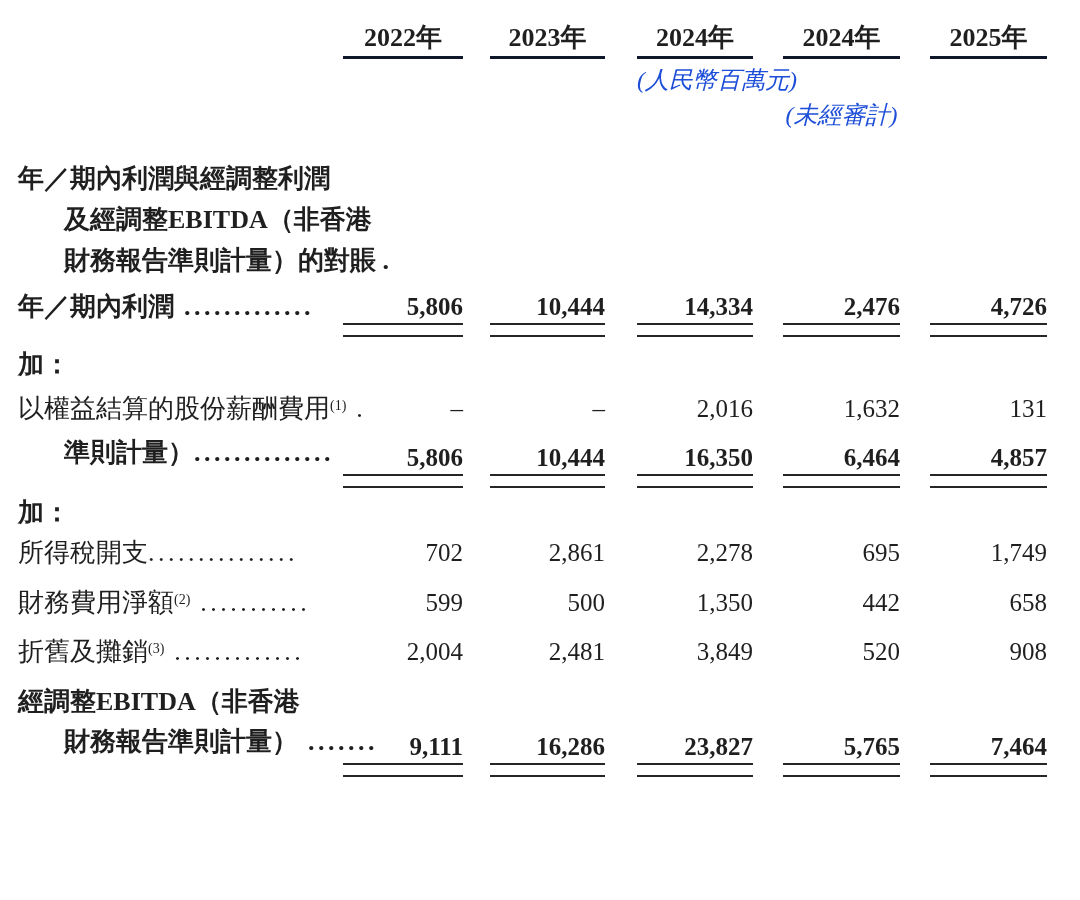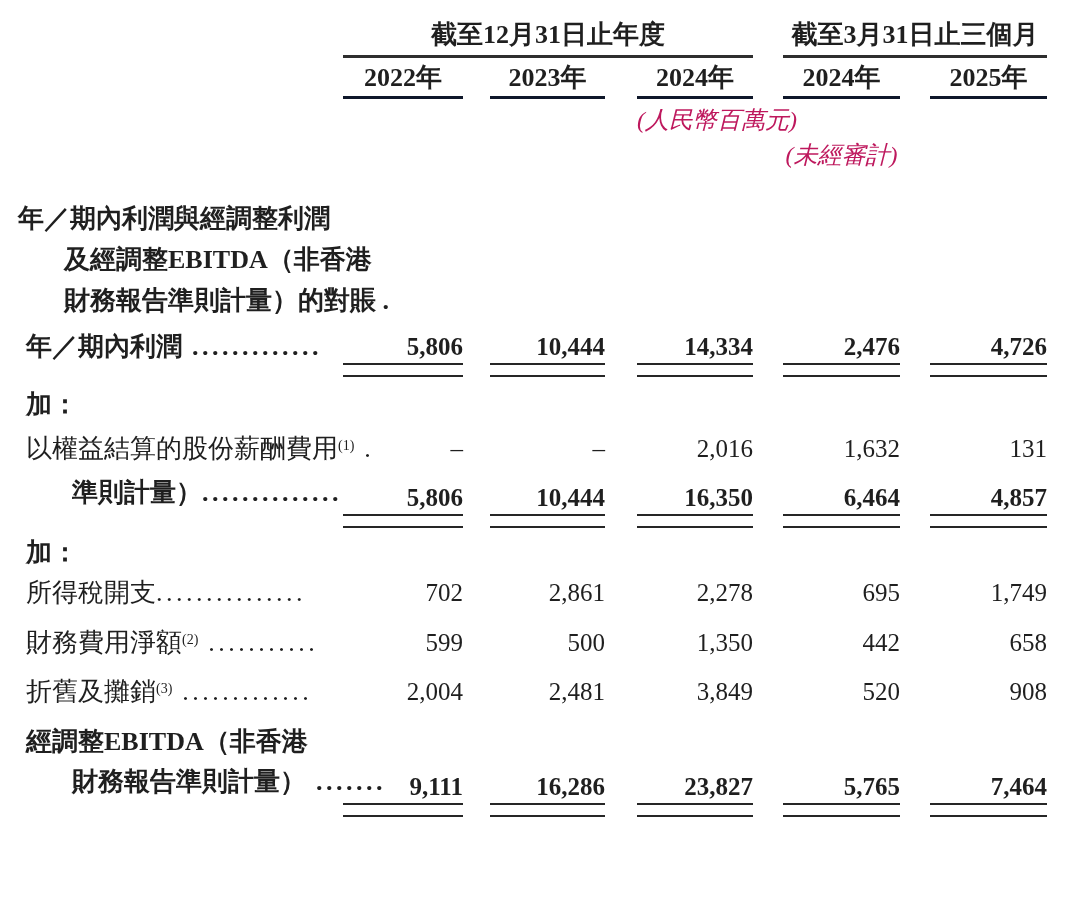--- a/index.html
+++ b/index.html
@@ -28,23 +28,23 @@
   }
   .grp-a{grid-column:2 / 7;}
   .grp-b{grid-column:8 / 11;}
   
   .yr{
     text-align:center;font-weight:700;font-size:26px;line-height:30px;
     border-bottom:3px solid #0f172a;padding-bottom:3px;white-space:nowrap;
   }
   .note{
     font-style:italic;font-size:24px;line-height:28px;text-align:center;white-space:nowrap;
-    color:#be185d;
+    color:#1d4ed8;
   }
-  .label{grid-column:1;white-space:nowrap;font-size:26px;line-height:30px;margin-left:8px;}
+  .label{grid-column:1;white-space:nowrap;font-size:26px;line-height:30px;}
   .label .ln{line-height:40px;}
   .bold{font-weight:700;}
   .v{position:relative;text-align:right;font-size:25px;line-height:30px;white-space:nowrap;}
   .rl{
     position:absolute;left:0;right:0;top:calc(100% + 1px);height:10px;
     border-top:2.8px solid #262626;border-bottom:2.8px solid #262626;
   }
   .leader{letter-spacing:3.5px;}
   .sup{font-size:14px;vertical-align:7px;letter-spacing:0;}
   .title-line{font-size:26px;font-weight:700;line-height:41px;white-space:nowrap;}
@@ -53,24 +53,20 @@
   
   .mt5{margin-top:5px}.mt7{margin-top:7px}.mt9{margin-top:9px}.mt10{margin-top:10px}
   .mt11{margin-top:11px}.mt15{margin-top:15px}.mt16{margin-top:16px}.mt17{margin-top:17px}
   .mt25{margin-top:25px}.mt28{margin-top:28px}.mt29{margin-top:29px}
 </style>
 </head>
 <body>
 
 <div class="page">
 
-  <div class="row">
-    <div class="grp grp-a">截至12月31日止年度</div>
-    <div class="grp grp-b">截至3月31日止三個月</div>
-  </div>
 
   <div class="row mt5">
     <div class="yr col1">2022年</div>
     <div class="yr col2">2023年</div>
     <div class="yr col3">2024年</div>
     <div class="yr col4">2024年</div>
     <div class="yr col5">2025年</div>
   </div>
 
   <div class="row mt7">

